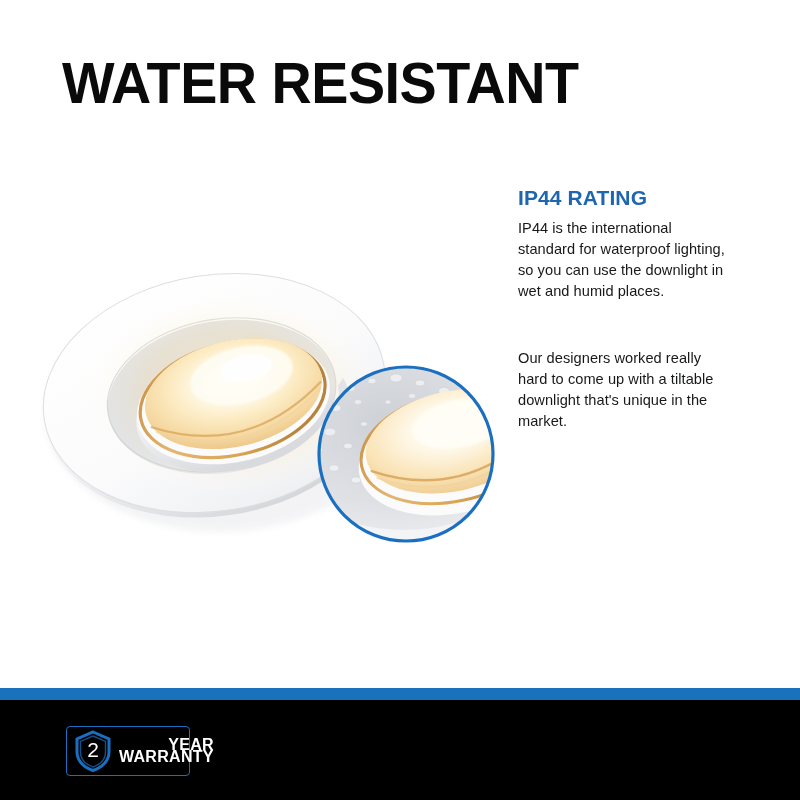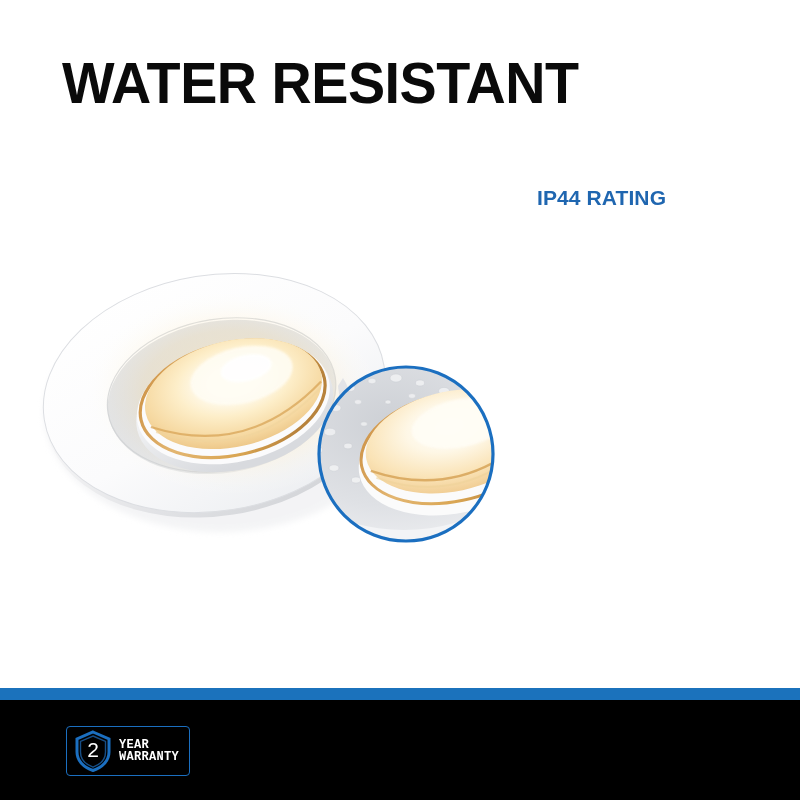--- a/index.html
+++ b/index.html
@@ -38,21 +38,21 @@
     margin:0 0 8px 0;
     white-space:nowrap;
   }
   .feat-body{
     font-size:14.6px;
     line-height:21px;
     color:#17181a;
     margin:0;
     letter-spacing:0.05px;
   }
-  #sect-ip44{top:186px;margin-left:19px;}
+  #sect-ip44{top:186px;}
   #sect-unique{top:348px;}
 
   
   .photo{position:absolute;left:0;top:150px;width:520px;height:420px;}
 
   
   .footer-bar{
     position:absolute;left:0;top:688px;width:800px;height:12px;
     background:#1B72BC;
   }
@@ -73,25 +73,26 @@
   .shield-wrap{position:relative;width:38px;height:42px;flex:0 0 auto;}
   .shield-num{
     position:absolute;left:0;top:0;width:38px;height:42px;
     display:flex;align-items:center;justify-content:center;
     color:#ffffff;font-size:21px;font-weight:400;
     font-family:"Liberation Sans",sans-serif;
     padding-bottom:2px;box-sizing:border-box;
   }
   .warranty-text{
     color:#ffffff;
-    font-size:12px;
+    font-size:16px;
     line-height:12.5px;
     font-weight:700;
     letter-spacing:0.3px;
-    font-family:Liberation Mono, monospace;
+    font-family:Liberation Sans, sans-serif;
+    text-align:right;
   }
   .brand{
     position:absolute;right:58px;top:725px;
     color:#ffffff;
     font-size:37px;
     line-height:44px;
     font-weight:400;
     letter-spacing:0.5px;
     font-family:"Liberation Sans",sans-serif;
   }
@@ -256,23 +257,25 @@
             <path d="M372,314 Q452,362 538,308" fill="none" stroke="#efd299" stroke-width="2" opacity="0.6"></path>
           </g>
         </g>
         <circle cx="406" cy="304" r="87" fill="none" stroke="#1B6FC0" stroke-width="3.2"></circle>
       </g>
     </svg>
   </div>
 
   <div class="col" id="sect-ip44">
     <h2 class="feat-title">IP44 RATING</h2>
+    <p class="feat-body">IP44 is the international standard for waterproof lighting, so you can use the downlight in wet and humid places.</p>
   </div>
 
   <div class="col" id="sect-unique">
+    <p class="feat-body">Our designers worked really hard to come up with a tiltable downlight that's unique in the market.</p>
   </div>
 
   <div class="footer-bar"></div>
   <div class="footer-black"></div>
 
   <div class="warranty-badge">
     <div class="badge-inner">
       <span class="shield-wrap">
         <svg width="38" height="42" viewBox="0 0 38 42">
           <path d="M19 2 L35 9 L35 22 C35 31 28 37.5 19 40.5 C10 37.5 3 31 3 22 L3 9 Z" fill="none" stroke="#1B6FC0" stroke-width="3"></path>

